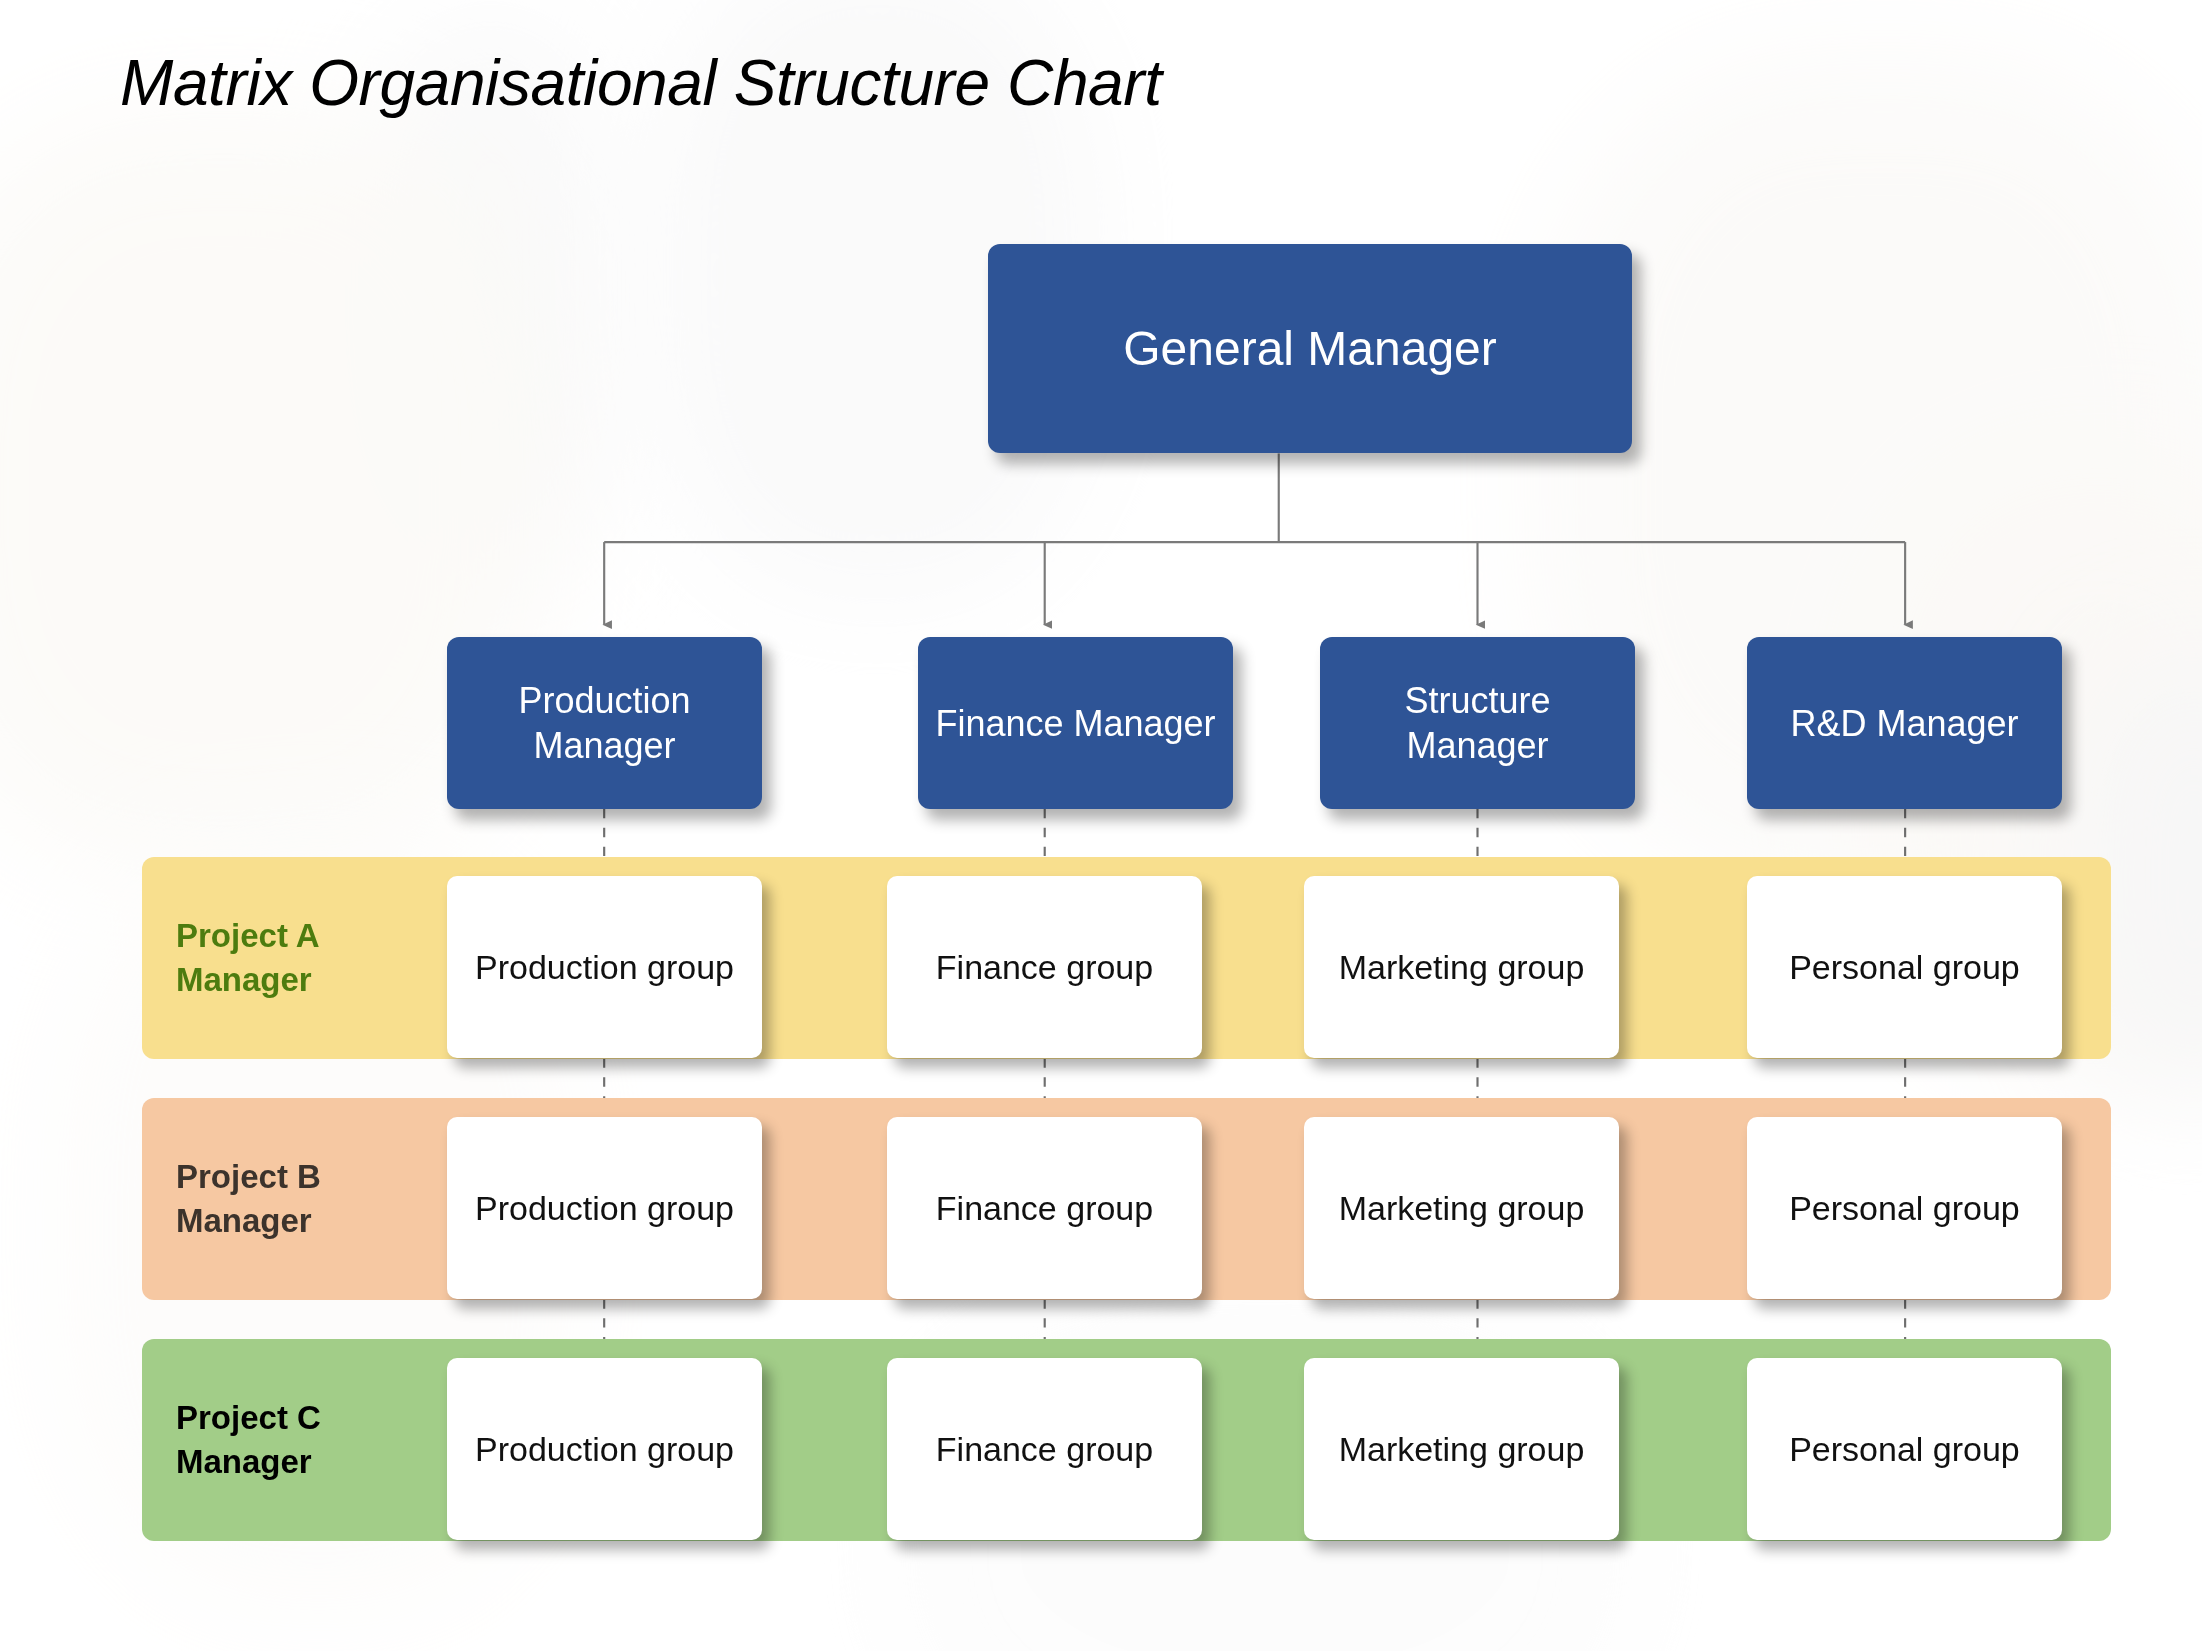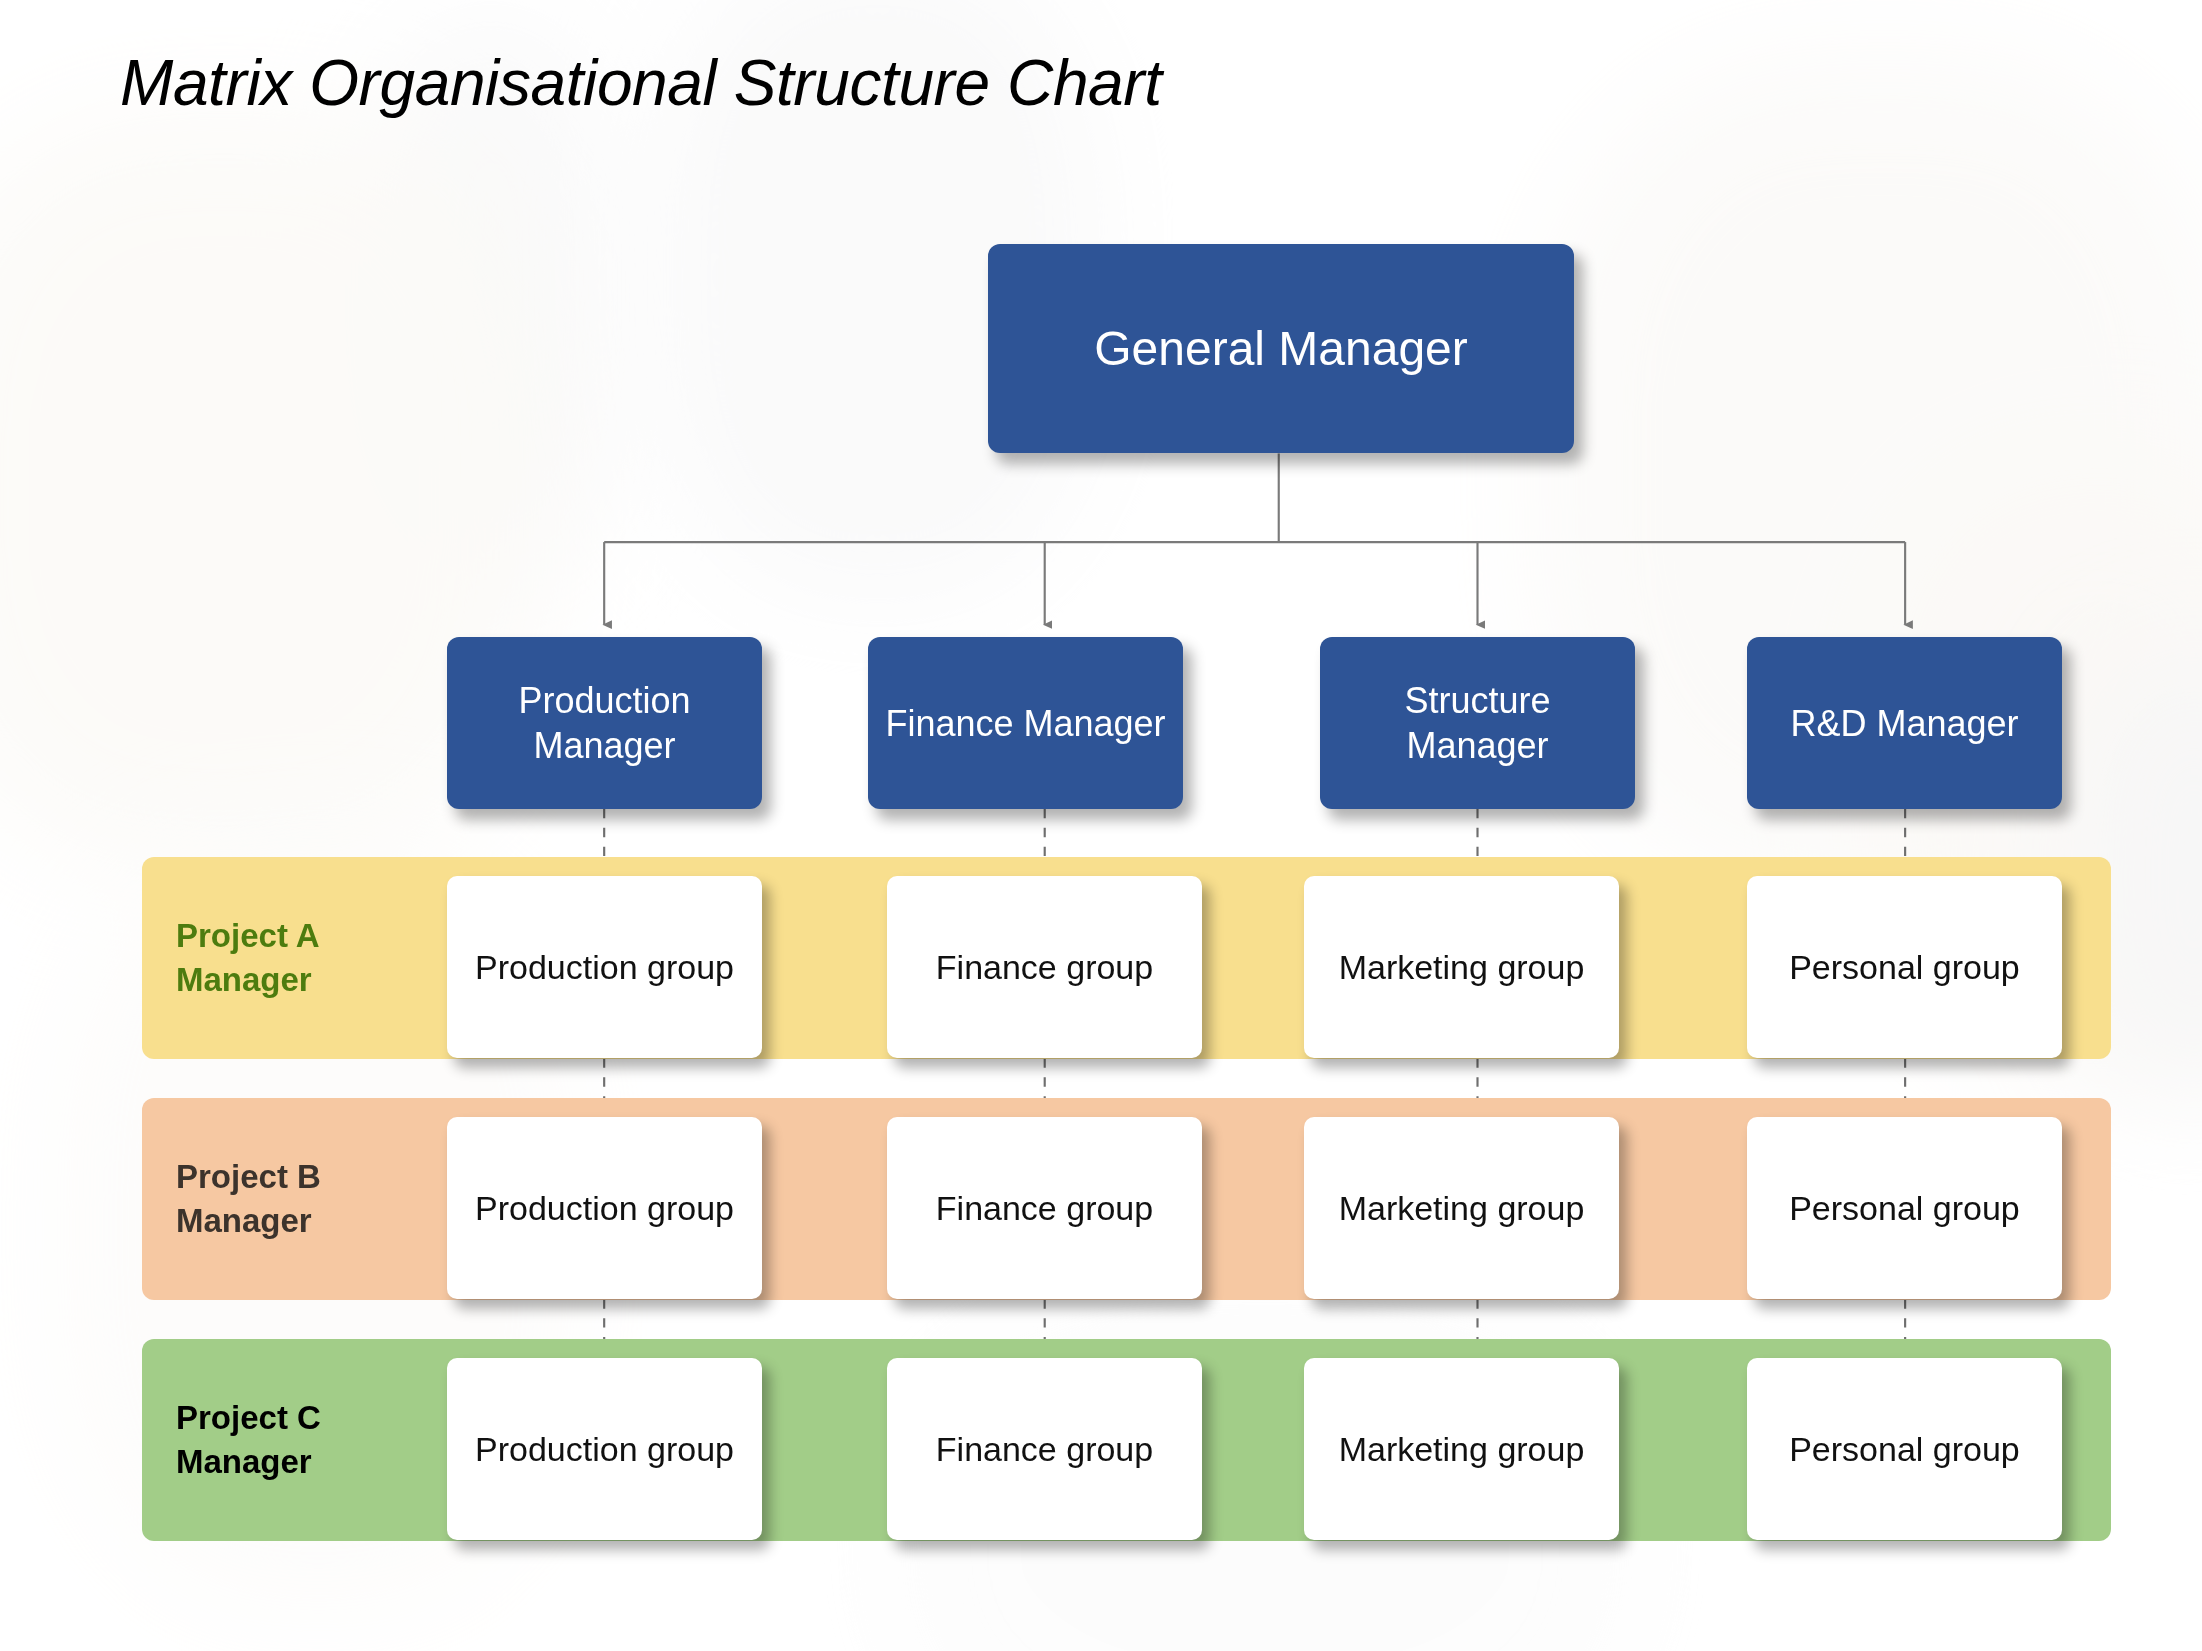--- a/index.html
+++ b/index.html
@@ -75,35 +75,35 @@
     align-items: center;
     justify-content: center;
     text-align: center;
     box-shadow: 8.6px 10.3px 13.8px rgba(0,0,0,0.30);
     box-sizing: border-box;
     padding: 5.2px 13.8px;
   }
   #gm-box {
     left: 988px;
     top: 244px;
-    width: 586px;
+    width: 644px;
     height: 209px;
     font-size: 48px;
     border-radius: 12px;
   }
   .mgr-box {
     top: 637px;
     width: 315px;
     height: 172px;
     font-size: 36px;
     line-height: 1.25;
     border-radius: 12px;
   }
   #mgr-0 { left: 447px;  }
-  #mgr-1 { left: 868px; }
+  #mgr-1 { left: 918px; }
   #mgr-2 { left: 1320px; }
   #mgr-3 { left: 1747px; }
 
   
   .band {
     position: absolute;
     left: 142px;
     width: 1969px;
     height: 202px;
     border-radius: 12px;

